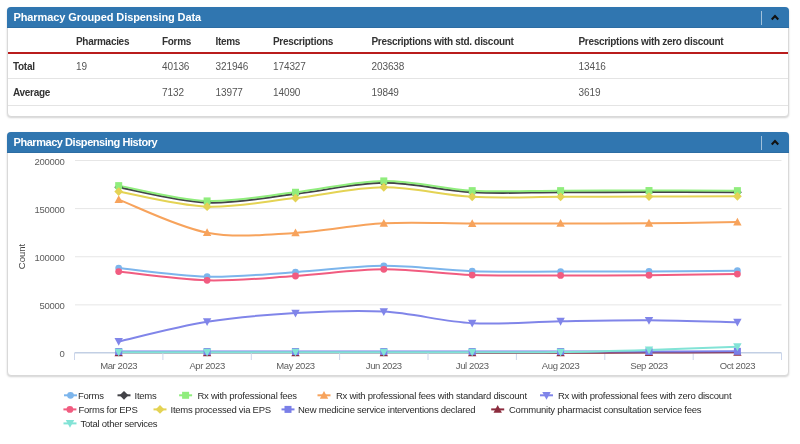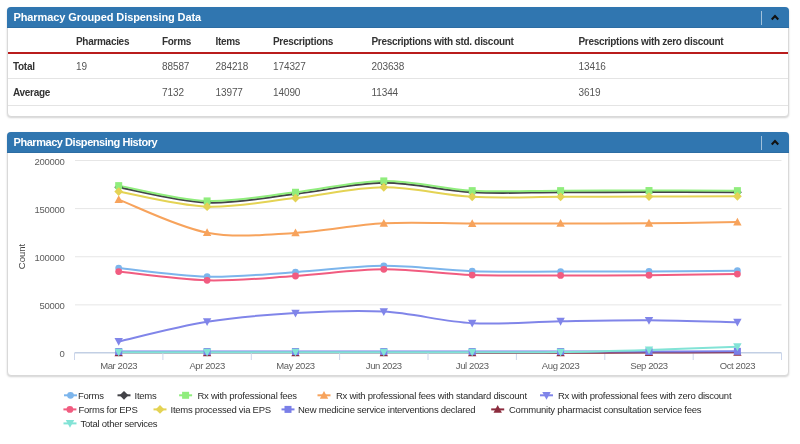--- a/index.html
+++ b/index.html
@@ -44,33 +44,33 @@
           <td>Pharmacies</td>
           <td>Forms</td>
           <td>Items</td>
           <td>Prescriptions</td>
           <td>Prescriptions with std. discount</td>
           <td>Prescriptions with zero discount</td>
         </tr>
     <tr class="r1">
           <td class="lbl">Total</td>
           <td>19</td>
-          <td>88587</td>
-          <td>284218</td>
+          <td>40136</td>
+          <td>321946</td>
           <td>174327</td>
           <td>203638</td>
           <td>13416</td>
         </tr>
     <tr class="r2">
           <td class="lbl">Average</td>
           <td></td>
           <td>7132</td>
           <td>13977</td>
           <td>14090</td>
-          <td>11344</td>
+          <td>19849</td>
           <td>3619</td>
         </tr>
   </tbody>
     </table>
 </div>
 <div class="panel" style="top:132.3px;height:244px;">
   <div class="phead">
     <div class="ptitle ls2">Pharmacy Dispensing History</div>
     <div class="sep"></div>
     <svg class="chev" viewBox="0 0 8 7">

